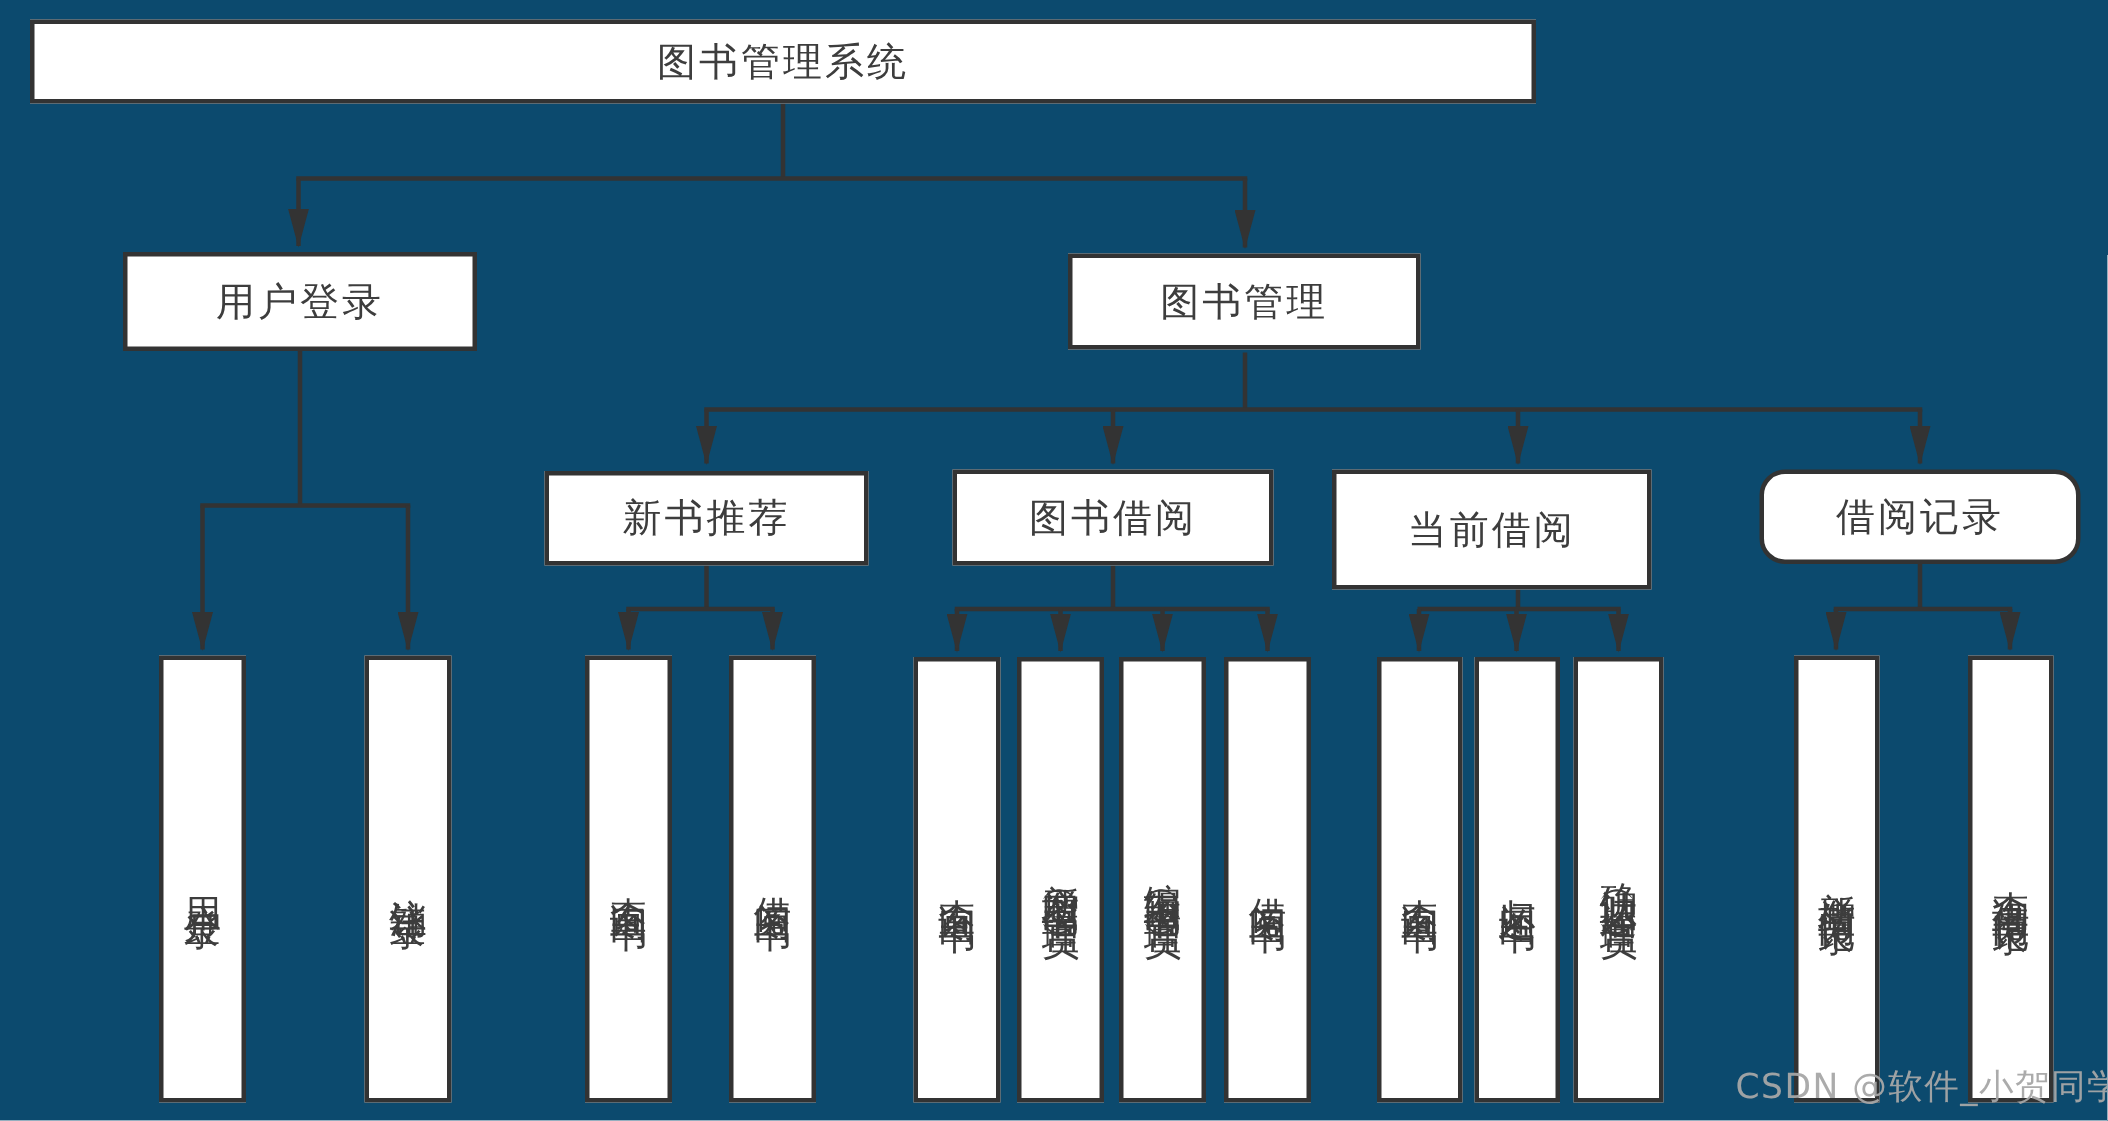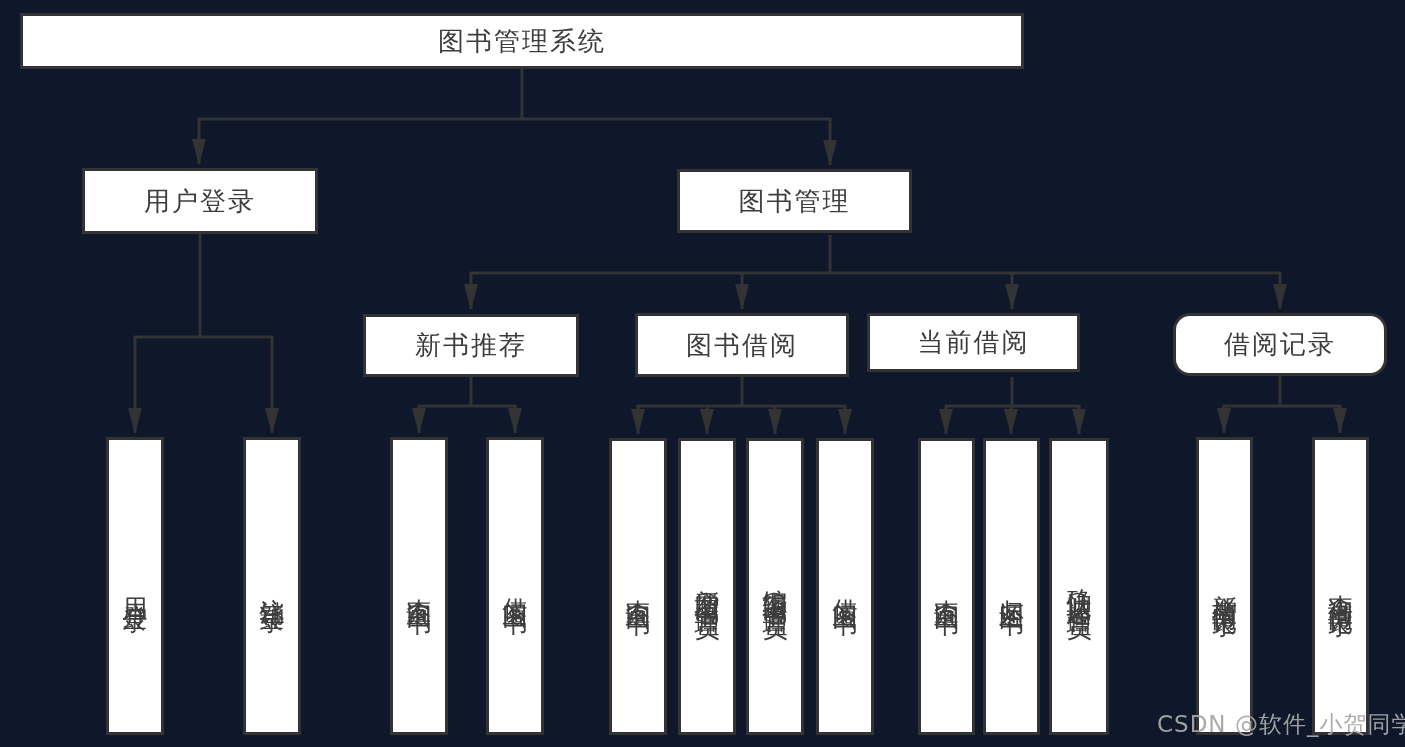--- a/index.html
+++ b/index.html
@@ -4,21 +4,21 @@
 <style>
   html, body {
     margin: 0;
     padding: 0;
     background: #ffffff;
   }
   .canvas {
     position: relative;
     width: 1405px;
     height: 747px;
-    background: #0f172a;
+    background: #0c4a6e;
     font-family: "DejaVu Sans", "Liberation Sans", sans-serif;
     overflow: hidden;
   }
   .connectors {
     position: absolute;
     left: 0;
     top: 0;
     width: 1405px;
     height: 747px;
     z-index: 1;
@@ -108,25 +108,25 @@
       <path d="M1280,376 L1280,406"></path>
       <path d="M1222.5,406 L1341.5,406"></path>
       <path d="M1224,406 L1224,433" marker-end="url(#arrow)"></path>
       <path d="M1340,406 L1340,433" marker-end="url(#arrow)"></path>
     </g>
   </svg>
 
   <div class="node" style="left:20px; top:13px; width:1004px; height:56px;">图书管理系统</div>
 
   <div class="node" style="left:82px; top:168px; width:236px; height:66px;">用户登录</div>
-  <div class="node" style="left:677px; top:169px; width:235px; height:64px;">图书管理</div>
+  <div class="node" style="left:712px; top:169px; width:235px; height:64px;">图书管理</div>
 
   <div class="node" style="left:363px; top:314px; width:216px; height:63px;">新书推荐</div>
   <div class="node" style="left:635px; top:313px; width:214px; height:64px;">图书借阅</div>
-  <div class="node" style="left:867px; top:313px; width:213px; height:59px;">当前借阅</div>
+  <div class="node" style="left:888px; top:313px; width:213px; height:80px;">当前借阅</div>
   <div class="node" style="left:1173px; top:313px; width:214px; height:63px;border-radius:17px;">借阅记录</div>
 
   <div class="node v" style="left:106px; top:437px; width:58px; height:298px;">用户登录</div>
   <div class="node v" style="left:243px; top:437px; width:58px; height:298px;">注销登录</div>
 
   <div class="node v" style="left:390px; top:437px; width:58px; height:298px;">查询图书</div>
   <div class="node v" style="left:486px; top:437px; width:58px; height:298px;">借阅图书</div>
 
   <div class="node v" style="left:609px; top:438px; width:58px; height:297px;">查询图书</div>
   <div class="node v" style="left:678px; top:438px; width:58px; height:297px;">新增图书（管理员）</div>

